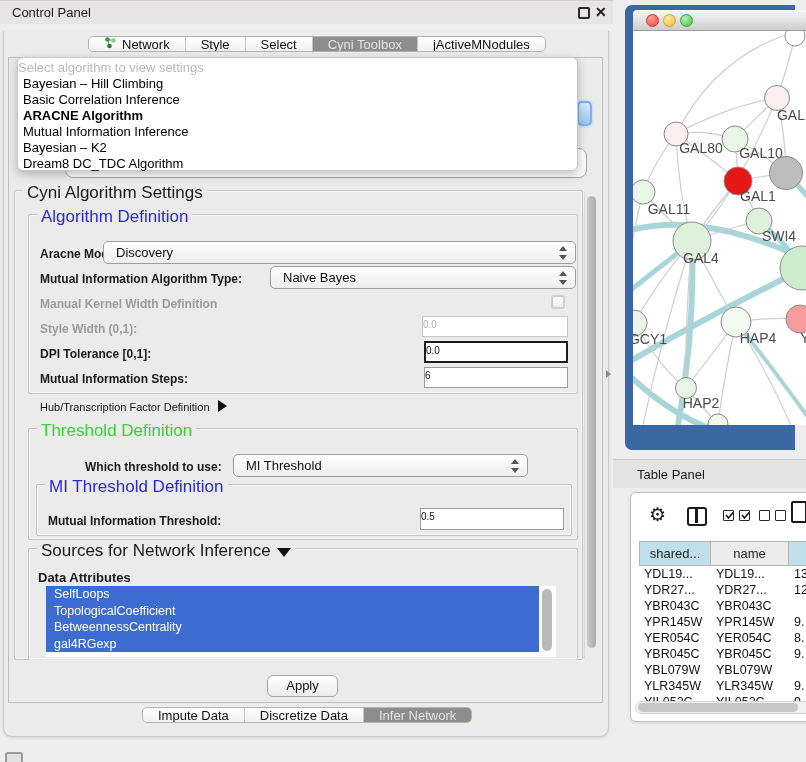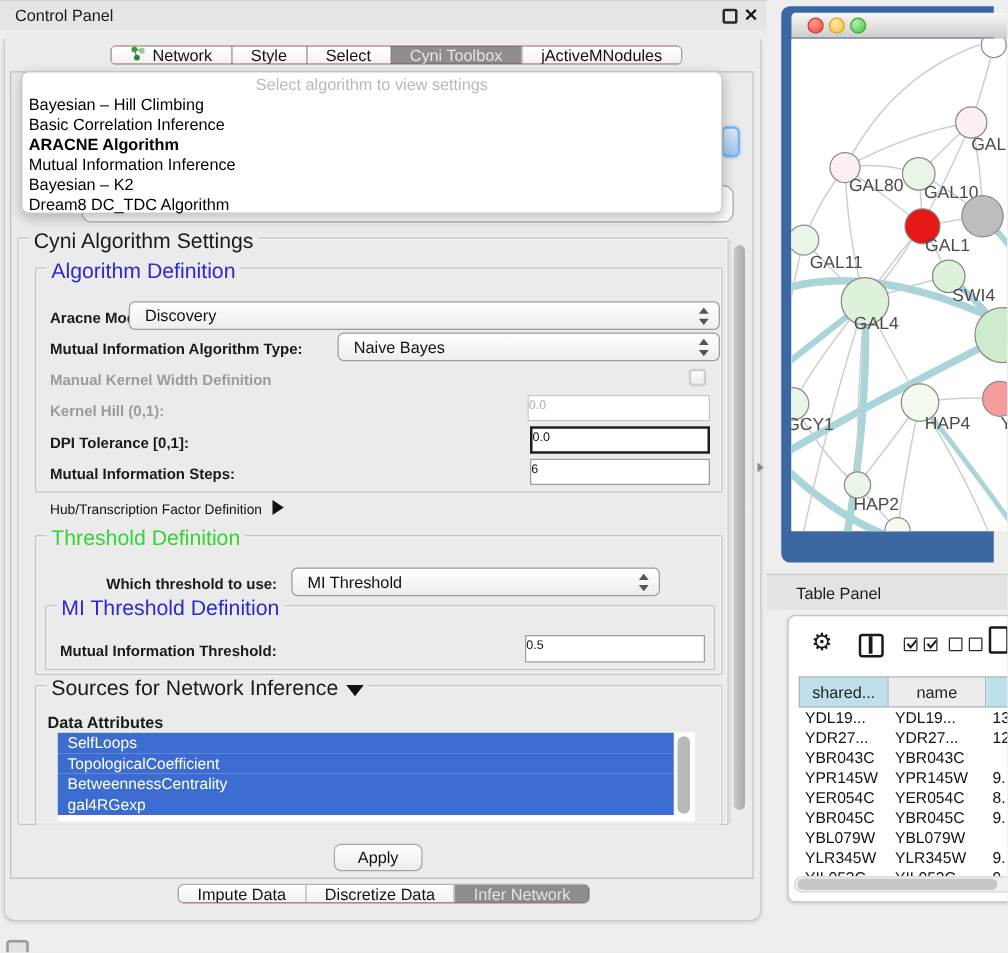--- a/index.html
+++ b/index.html
@@ -15,32 +15,32 @@
                border:2px solid #2a2a2a; border-radius:2px; }
   .close-ico { position:absolute; left:595px; top:3px; font-size:14px; font-weight:bold; color:#1a1a1a; }
   .cp-body { position:absolute; left:3px; top:31px; width:606px; height:706px;
              background:#ececec; border:1px solid #cbcbcb; border-top:none;
              border-radius:0 0 9px 9px; box-shadow:0 1px 3px rgba(0,0,0,.12); }
   .inner-panel { position:absolute; left:8px; top:57px; width:595px; height:646px;
                  background:#ebebeb; border:1px solid #bfbfbf; }
 
   
   .segbar { position:absolute; display:flex; height:16px; border:1px solid #b3b3b3;
-            border-radius:5px; overflow:hidden; background:#7f1d1d; z-index:30; }
+            border-radius:5px; overflow:hidden; background:#fde047; z-index:30; }
   .segbar .tab { display:flex; align-items:center; gap:5px; padding:0 15px; font-size:13px;
                  color:#111; background:linear-gradient(#ffffff,#f1f1f1);
                  border-right:1px solid #c6c6c6; white-space:nowrap; cursor:default; }
   .segbar .tab:last-child { border-right:none; }
   .segbar .tab.sel { background:#8d8d8d; color:#e3e3e3; }
 
   
   .popup { position:absolute; left:17px; top:57px; width:561px; height:114px; background:#ffffff;
            border:1px solid #c9c9c9; border-radius:6px; box-shadow:0 3px 10px rgba(0,0,0,.25);
            z-index:50; padding-top:2px; }
-  .popup .prompt { text-align:center; color:#b9b9b9; font-size:13px; height:16px; line-height:16px; }
+  .popup .prompt { color:#b9b9b9; font-size:13px; height:16px; line-height:16px; }
   .popup .item { font-size:13px; color:#000; height:16px; line-height:16px; padding-left:5px; white-space:nowrap; }
   .popup .item.sel { font-weight:bold; }
 
   
   .hidden-combo { position:absolute; left:65px; top:148px; width:522px; height:30px;
                   border:1px solid #a8a8a8; border-radius:8px; background:#fcfcfc; z-index:10;
                   overflow:hidden; }
   .hidden-combo span { position:absolute; left:12px; top:7px; font-size:13px; color:#b5b5b5; }
   .blue-stepper { position:absolute; left:577px; top:101px; width:15px; height:25px; z-index:10;
                   border:2px solid #7db2e8; border-radius:5px;
@@ -218,21 +218,21 @@
 
   <span class="lbl" style="left:40px; top:272px;">Mutual Information Algorithm Type:</span>
   <div class="combo" style="left:270px; top:266px; width:306px; height:23px;">
     <span class="val">Naive Bayes</span>
     <span class="spin"></span>
   </div>
 
   <span class="lbl dis" style="left:40px; top:297px;">Manual Kernel Width Definition</span>
   <span class="checkbox" style="left:551px; top:295px;"></span>
 
-  <span class="lbl dis" style="left:40px; top:322px;">Kernel Hill (0,1):</span>
+  <span class="lbl dis" style="left:40px; top:322px;">Style Width (0,1):</span>
   <div class="field dis" style="left:422px; top:316px; width:146px; height:21px;">
     <span>0.0</span>
   </div>
 
   <span class="lbl" style="left:40px; top:347px;">DPI Tolerance [0,1]:</span>
   <div class="field focus" style="left:424px; top:341px; width:144px; height:22px;">
     <span>0.0</span>
   </div>
 
   <span class="lbl" style="left:40px; top:372px;">Mutual Information Steps:</span>

